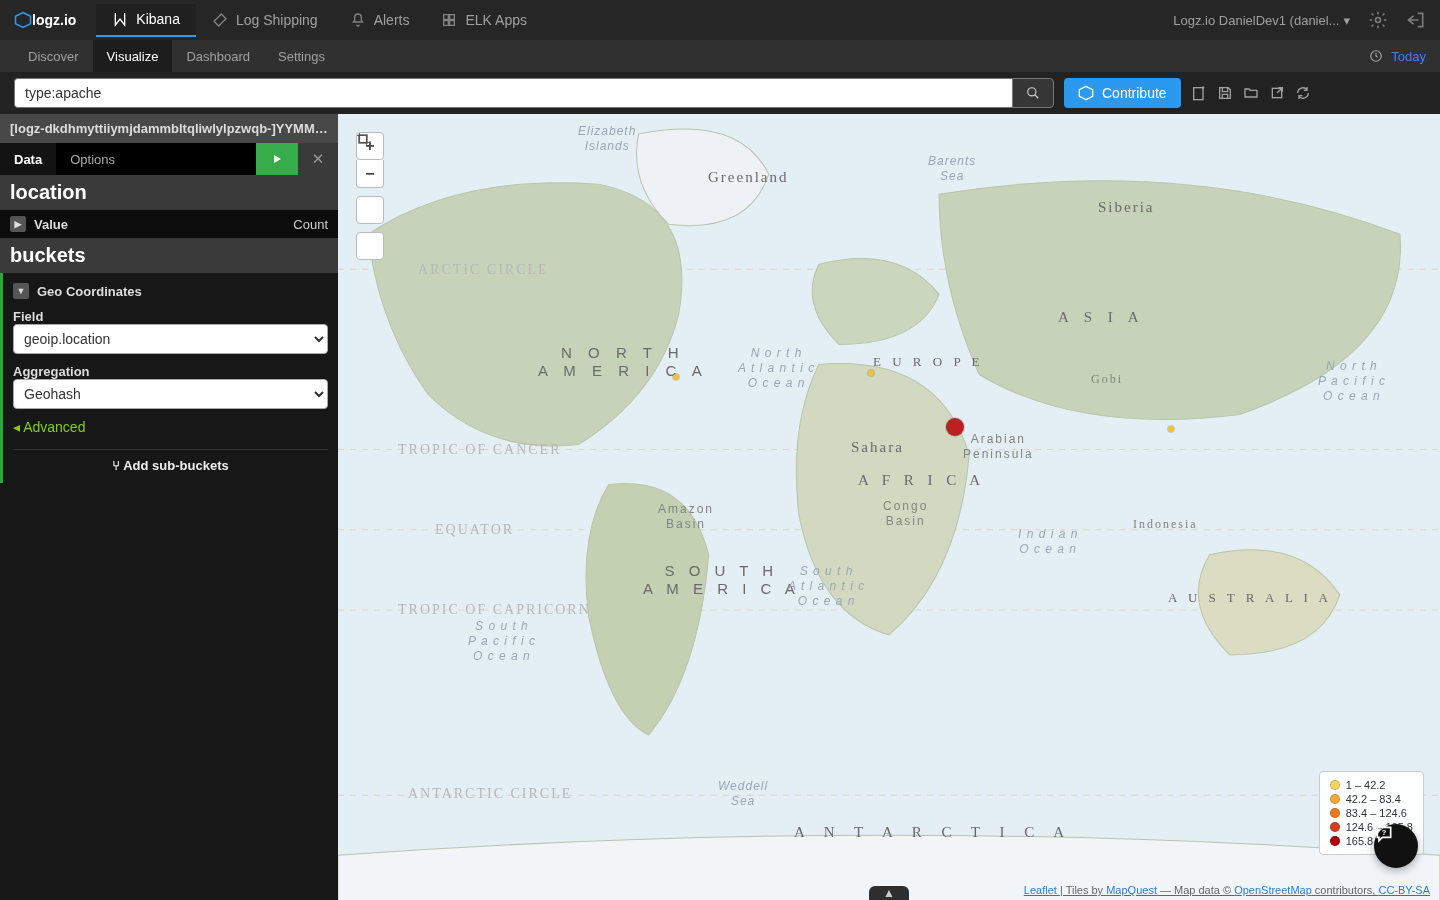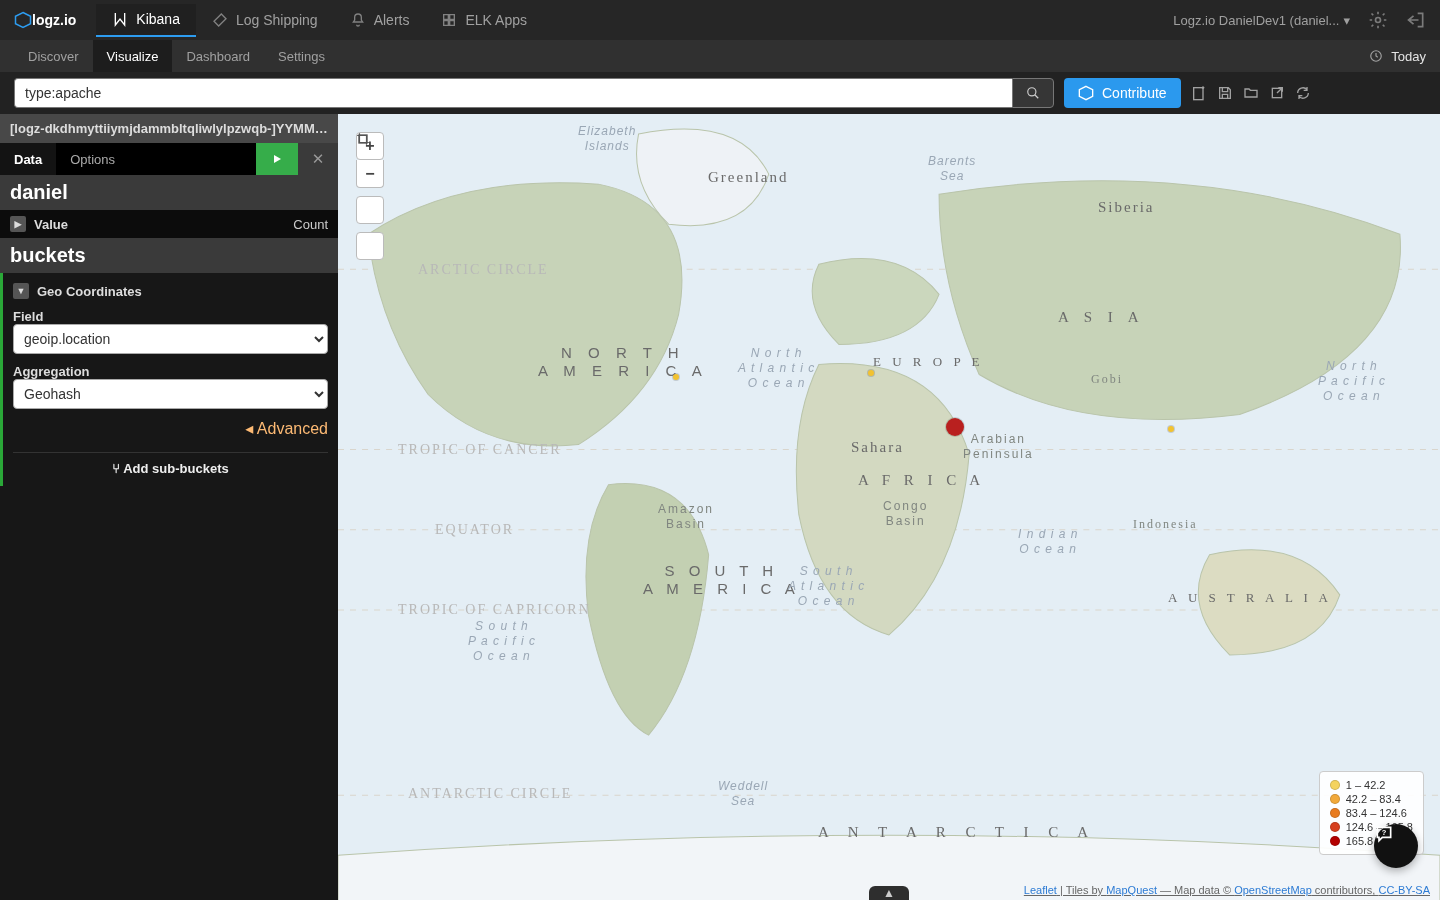--- a/index.html
+++ b/index.html
@@ -53,21 +53,21 @@
   .section-header{background:#3a3a3a;padding:6px 10px;font-size:20px;font-weight:700;color:#fff;}
   .metric-row{background:#0c0c0c;display:flex;align-items:center;padding:6px 10px;justify-content:space-between;}
   .metric-left{display:flex;align-items:center;gap:8px;font-weight:600;}
   .collapse-chip{width:16px;height:16px;background:#555;border-radius:2px;display:flex;align-items:center;justify-content:center;font-size:9px;cursor:pointer;}
   .bucket-body{padding:10px;display:flex;flex-direction:column;gap:10px;border-left:3px solid #2aa838;}
   .bucket-header{display:flex;align-items:center;gap:8px;font-weight:600;}
   .down-chip{width:16px;height:16px;background:#555;border-radius:2px;display:flex;align-items:center;justify-content:center;font-size:9px;cursor:pointer;}
   .form-label{font-weight:600;font-size:13px;}
   select.form-control{width:100%;height:30px;border:1px solid #aaa;border-radius:4px;background:#fff;color:#333;padding:0 6px;font-size:14px;-webkit-appearance:menulist;}
   .checkbox-row{display:flex;align-items:center;gap:6px;font-weight:600;}
-  .adv{text-align:right;font-size:16px;color:#fdba74;cursor:pointer;}
+  .adv{text-align:left;font-size:14px;color:#84cc16;cursor:pointer;}
   .add-sub{border-top:1px solid #333;margin-top:4px;padding-top:8px;text-align:center;color:#eee;font-weight:600;cursor:pointer;}
 
   .map{flex:1;position:relative;background:var(--sea);overflow:hidden;}
   .map svg{position:absolute;inset:0;}
   .map-label{position:absolute;font-size:12px;color:#808680;letter-spacing:2px;font-family:Georgia,serif;pointer-events:none;text-align:center;}
   .map-label.big{font-size:15px;color:#6a6a6a;}
   .map-label.ocean{font-style:italic;color:#9aa7b5;letter-spacing:1px;}
   .map-label.tropic{font-size:14px;letter-spacing:2px;color:#b8b8b8;}
 
   .zoom-controls{position:absolute;top:18px;left:18px;display:flex;flex-direction:column;gap:8px;}
@@ -152,21 +152,21 @@
       <span>Dashboard</span>
     </div>
   <div class="sub-item">
       <span>Settings</span>
     </div>
   <div class="sub-right">
     <svg class="clock" viewBox="0 0 24 24">
         <circle cx="12" cy="12" r="9" fill="none" stroke="currentColor" stroke-width="2"></circle>
         <path d="M12 7v5l3 2" stroke="currentColor" stroke-width="2" fill="none"></path>
       </svg>
-    <span style="color:#e5e5e5;cursor:pointer">Today</span>
+    <span style="color:#3b82f6;cursor:pointer">Today</span>
   </div>
 </div>
 
 <div class="toolbar">
   <div class="search-wrap">
     <input class="search-input" value="type:apache" style="">
     <div class="search-btn">
       <svg width="14" height="14" viewBox="0 0 24 24">
           <circle cx="10" cy="10" r="7" fill="none" stroke="currentColor" stroke-width="2"></circle>
           <line x1="15" y1="15" x2="21" y2="21" stroke="currentColor" stroke-width="2"></line>
@@ -210,21 +210,21 @@
           <span>Options</span>
         </div>
       <div class="run-btn">
         <svg width="12" height="12" viewBox="0 0 24 24">
             <polygon points="6,4 20,12 6,20" fill="#fff"></polygon>
           </svg>
       </div>
       <div class="close-btn">✕</div>
     </div>
 
-    <div class="section-header">daniel</div>
+    <div class="section-header">location</div>
     <div class="metric-row">
       <div class="metric-left">
         <div class="collapse-chip">▶</div>
         <span>Value</span>
       </div>
       <span style="color:#ccc">Count</span>
     </div>
 
     <div class="section-header">buckets</div>
     <div class="bucket-body">
@@ -296,21 +296,21 @@
     <div class="map-label big" style="top:358px;left:520px;letter-spacing:5px">A F R I C A</div>
     <div class="map-label" style="top:385px;left:545px"><span>Congo</span><br><span>Basin</span></div>
     <div class="map-label" style="top:388px;left:320px"><span>Amazon</span><br><span>Basin</span></div>
     <div class="map-label big" style="top:448px;left:305px;letter-spacing:5px"><span>S O U T H</span><br><span>A M E R I C A</span></div>
     <div class="map-label ocean" style="top:450px;left:450px"><span>S o u t h</span><br><span>A t l a n t i c</span><br><span>O c e a n</span></div>
     <div class="map-label ocean" style="top:413px;left:680px"><span>I n d i a n</span><br><span>O c e a n</span></div>
     <div class="map-label" style="top:403px;left:795px">Indonesia</div>
     <div class="map-label big" style="top:476px;left:830px;letter-spacing:4px;font-size:13px">A U S T R A L I A</div>
     <div class="map-label ocean" style="top:505px;left:130px"><span>S o u t h</span><br><span>P a c i f i c</span><br><span>O c e a n</span></div>
     <div class="map-label ocean" style="top:665px;left:380px"><span>Weddell</span><br><span>Sea</span></div>
-    <div class="map-label big" style="top:710px;left:480px;letter-spacing:8px">A N T A R C T I C A</div>
+    <div class="map-label big" style="top:710px;left:456px;letter-spacing:8px">A N T A R C T I C A</div>
 
     <div class="map-label tropic" style="top:148px;left:80px">ARCTIC CIRCLE</div>
     <div class="map-label tropic" style="top:328px;left:60px">TROPIC OF CANCER</div>
     <div class="map-label tropic" style="top:408px;left:97px">EQUATOR</div>
     <div class="map-label tropic" style="top:488px;left:60px">TROPIC OF CAPRICORN</div>
     <div class="map-label tropic" style="top:672px;left:70px">ANTARCTIC CIRCLE</div>
 
     <div class="marker big" style="top:304px;left:608px"></div>
     <div class="marker tiny" style="top:312px;left:830px"></div>
     <div class="marker tiny" style="top:256px;left:530px"></div>

